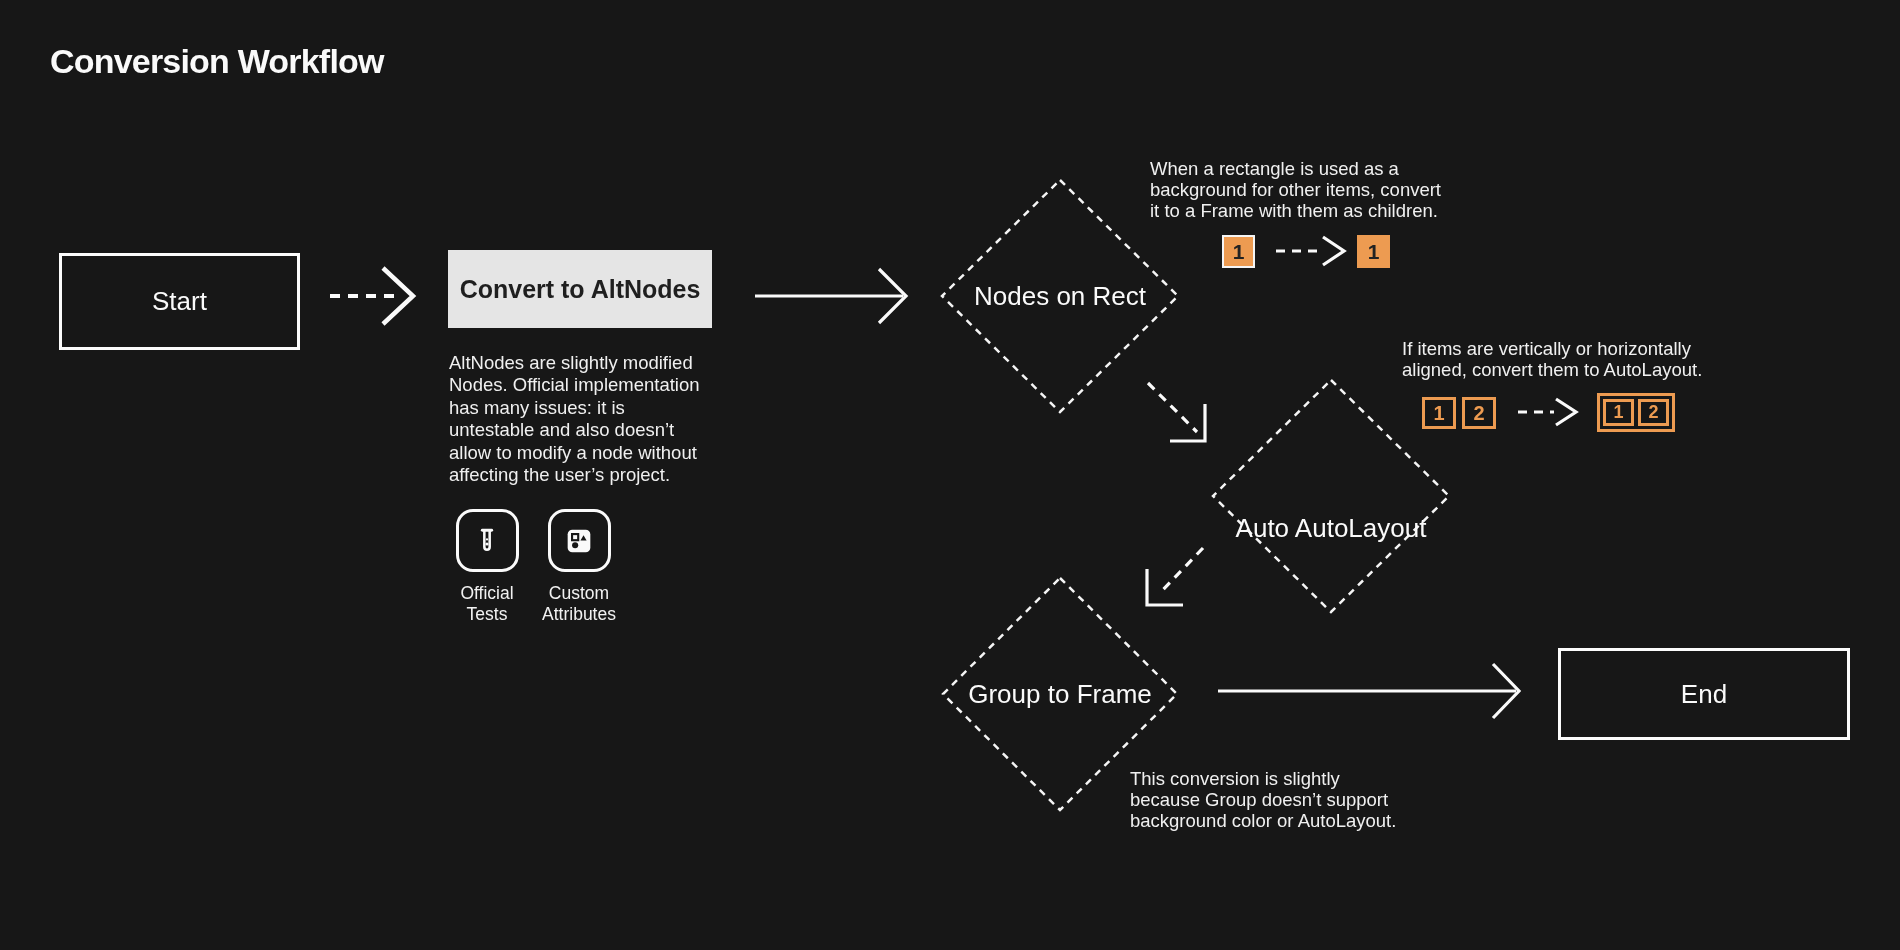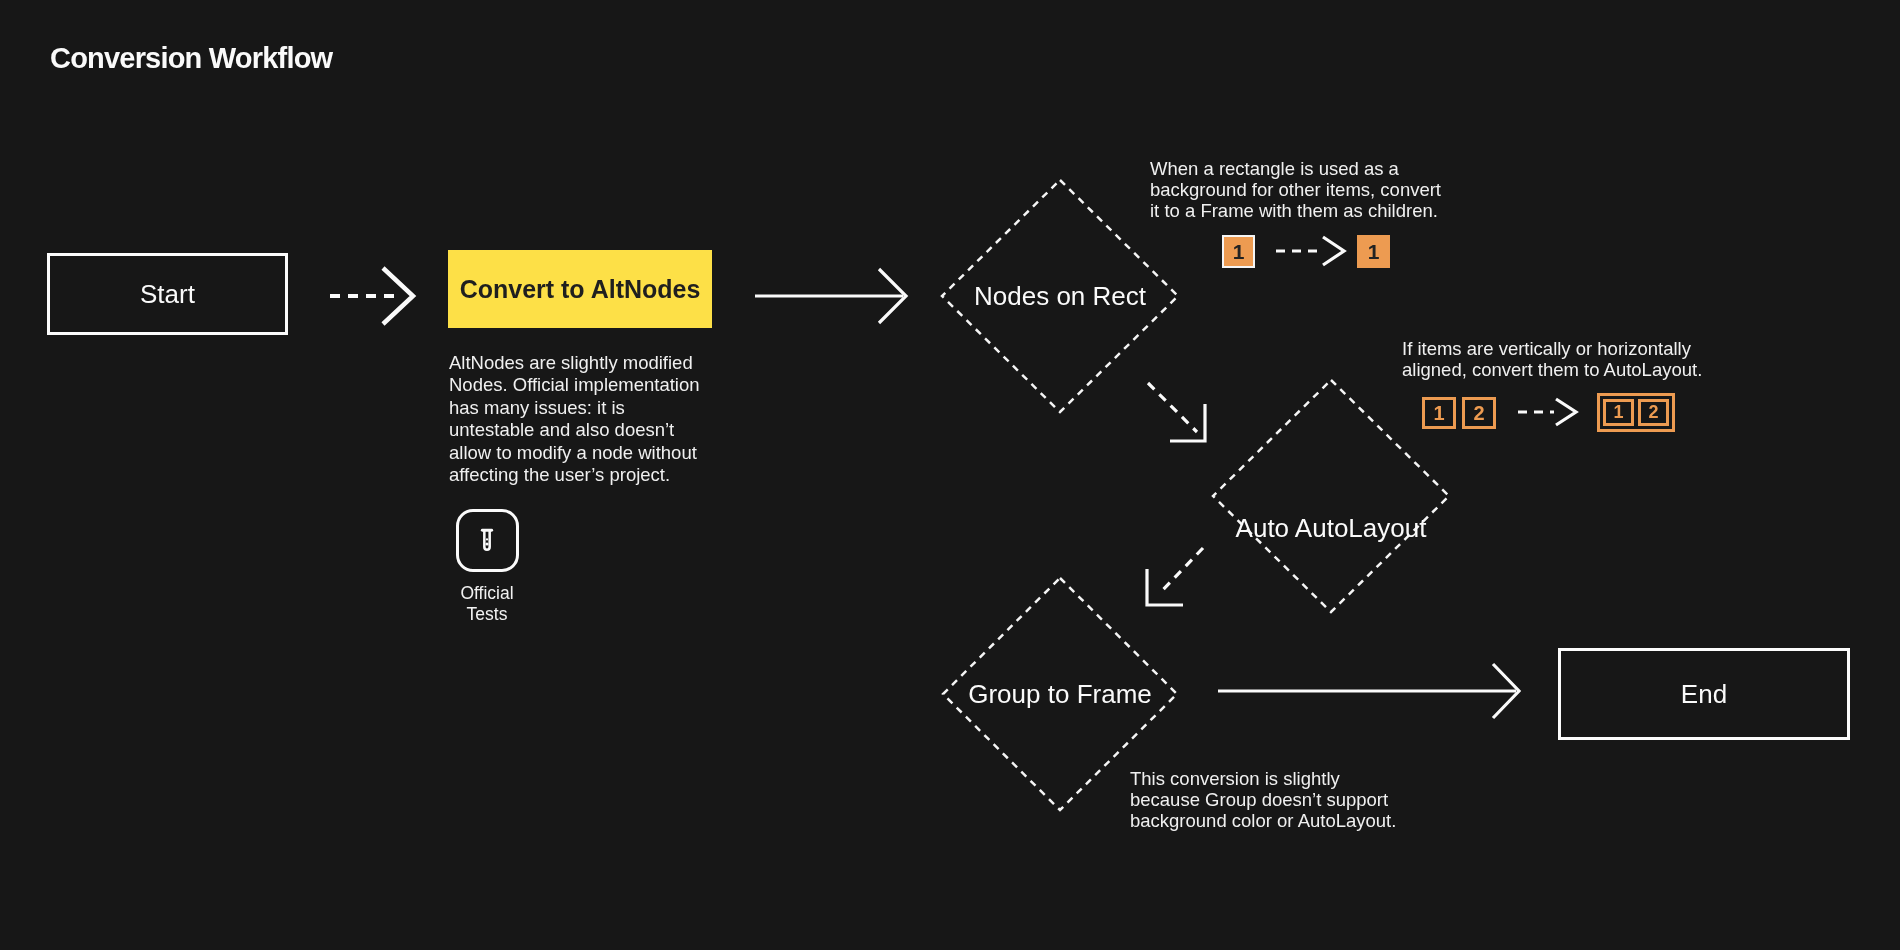--- a/index.html
+++ b/index.html
@@ -6,34 +6,34 @@
   .canvas {
     position: relative; width: 1900px; height: 950px; overflow: hidden;
     background: #171717;
     font-family: "Liberation Sans", "DejaVu Sans", sans-serif;
     color: #F2F2F2;
   }
   .overlay { position: absolute; left: 0; top: 0; width: 1900px; height: 950px; pointer-events: none; }
 
   .page-title {
     position: absolute; left: 50px; top: 42px;
-    font-size: 29px; font-weight: 800; letter-spacing: -0.8px; color: #FAFAFA;
+    font-size: 34px; font-weight: 800; letter-spacing: -0.8px; color: #FAFAFA;
   }
 
   .rect-node {
     position: absolute; box-sizing: border-box; border: 3px solid #FCFCFC;
     display: flex; align-items: center; justify-content: center;
     font-size: 26px; color: #FAFAFA;
   }
-  .rect-node.start { left: 47px; top: 253px; width: 241px; height: 82px; }
+  .rect-node.start { left: 59px; top: 253px; width: 241px; height: 97px; }
   .rect-node.end   { left: 1558px; top: 648px; width: 292px; height: 92px; }
 
   .orange-node {
     position: absolute; left: 448px; top: 250px; width: 264px; height: 78px;
-    background: #fde047; color: #1F1F1F;
+    background: #e5e5e5; color: #1F1F1F;
     display: flex; align-items: center; justify-content: center;
     font-size: 25px; font-weight: 600;
   }
 
   .multiline { white-space: pre-line; }
 
   .desc {
     position: absolute; left: 449px; top: 352px;
     font-size: 18.5px; line-height: 22.4px; color: #F0F0F0;
   }
@@ -151,20 +151,32 @@
         <svg viewBox="0 0 24 24" width="32" height="32" aria-hidden="true">
           <line x1="8.5" y1="4" x2="15.5" y2="4" stroke="#FAFAFA" stroke-width="2.2" stroke-linecap="round"></line>
           <path d="M10 4 L10 16.5 A2 2 0 0 0 14 16.5 L14 4" stroke="#FAFAFA" stroke-width="1.9" fill="none"></path>
           <circle cx="12" cy="10.8" r="0.85" fill="#FAFAFA"></circle>
           <circle cx="12" cy="14.2" r="1.15" fill="#FAFAFA"></circle>
         </svg>
       </div>
       <div class="feature-label multiline">Official
 Tests</div>
     </div>
+    <div class="feature">
+      <div class="feature-icon-box">
+        <svg viewBox="0 0 24 24" width="32" height="32" aria-hidden="true">
+          <rect x="3.5" y="3.5" width="17" height="17" rx="3.5" fill="#FAFAFA"></rect>
+          <rect x="6.8" y="6.8" width="4.6" height="4.6" fill="none" stroke="#171717" stroke-width="1.6"></rect>
+          <path d="M13.1,11.7 L17.7,11.7 L15.4,7.7 Z" fill="#171717"></path>
+          <circle cx="9.1" cy="15.2" r="2.3" fill="#171717"></circle>
+        </svg>
+      </div>
+      <div class="feature-label multiline">Custom
+Attributes</div>
+    </div>
   </div>
 
   <div class="diamond-label" style="left:1060px; top:296px;">Nodes on Rect</div>
   <div class="diamond-label" style="left:1331px; top:496px;margin-top:32px;">Auto AutoLayout</div>
   <div class="diamond-label" style="left:1060px; top:694px;">Group to Frame</div>
 
   <div class="note n1 multiline">When a rectangle is used as a
 background for other items, convert
 it to a Frame with them as children.</div>
   <div class="note n2 multiline">If items are vertically or horizontally

